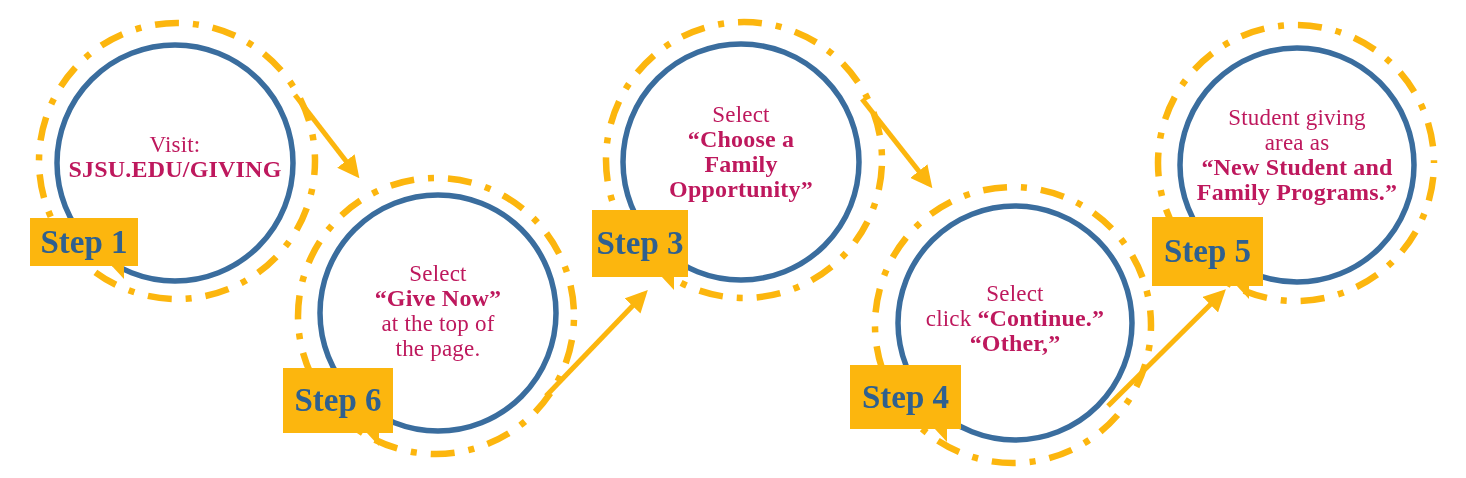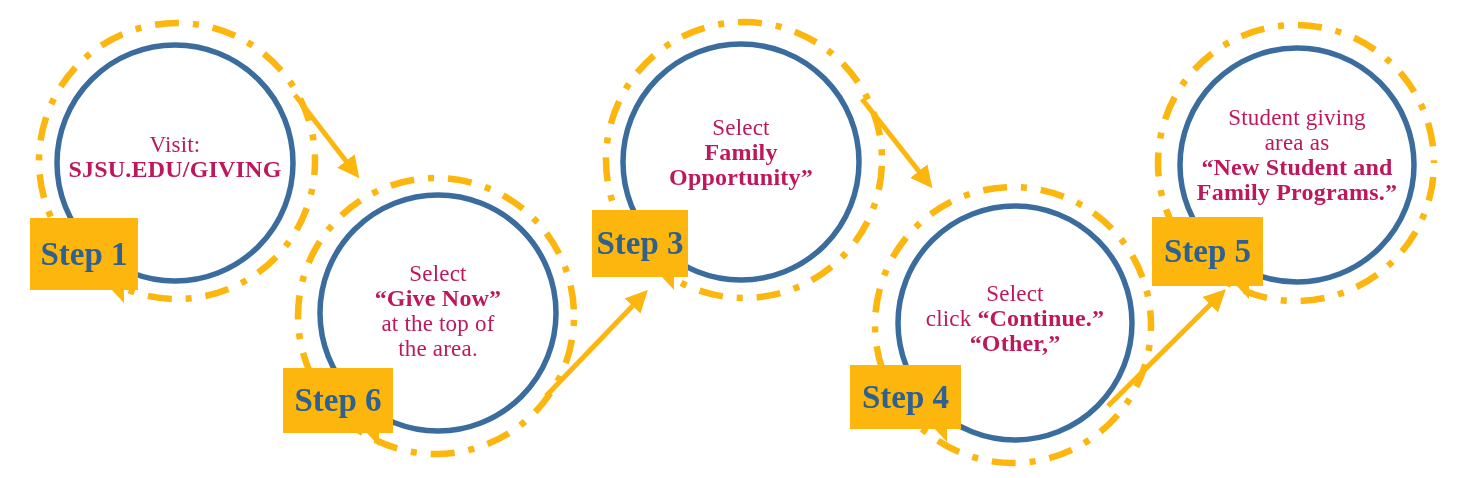--- a/index.html
+++ b/index.html
@@ -88,43 +88,44 @@
 
   <div class="circle-text" style="left:175px; top:157px;">
     <span class="ln">Visit:</span>
     <span class="ln bold">SJSU.EDU/GIVING</span>
   </div>
 
   <div class="circle-text" style="left:438px; top:311px;">
     <span class="ln">Select</span>
     <span class="ln bold">“Give Now”</span>
     <span class="ln">at the top of</span>
-    <span class="ln">the area.</span>
+    <span class="ln">the page.</span>
   </div>
 
   <div class="circle-text" style="left:741px; top:152px;">
     <span class="ln">Select</span>
+    <span class="ln bold">“Choose a</span>
     <span class="ln bold">Family</span>
     <span class="ln bold">Opportunity”</span>
   </div>
 
   <div class="circle-text" style="left:1015px; top:318px;">
     <span class="ln">Select</span>
     <span class="ln"><span>click</span> <span class="bold">“Continue.”</span></span>
     <span class="ln bold">“Other,”</span>
   </div>
 
   <div class="circle-text" style="left:1297px; top:155px;">
     <span class="ln">Student giving</span>
     <span class="ln">area as</span>
     <span class="ln bold">“New Student and</span>
     <span class="ln bold">Family Programs.”</span>
   </div>
 
-  <div class="badge" style="left:30px; top:218px; width:108px; height:72px;">
+  <div class="badge" style="left:30px; top:218px; width:108px; height:48px;">
     <span>Step 1</span>
     <span class="tail"></span>
   </div>
 
   <div class="badge" style="left:283px; top:368px; width:110px; height:65px;">
     <span>Step 6</span>
     <span class="tail"></span>
   </div>
 
   <div class="badge" style="left:592px; top:210px; width:96px; height:67px;">

